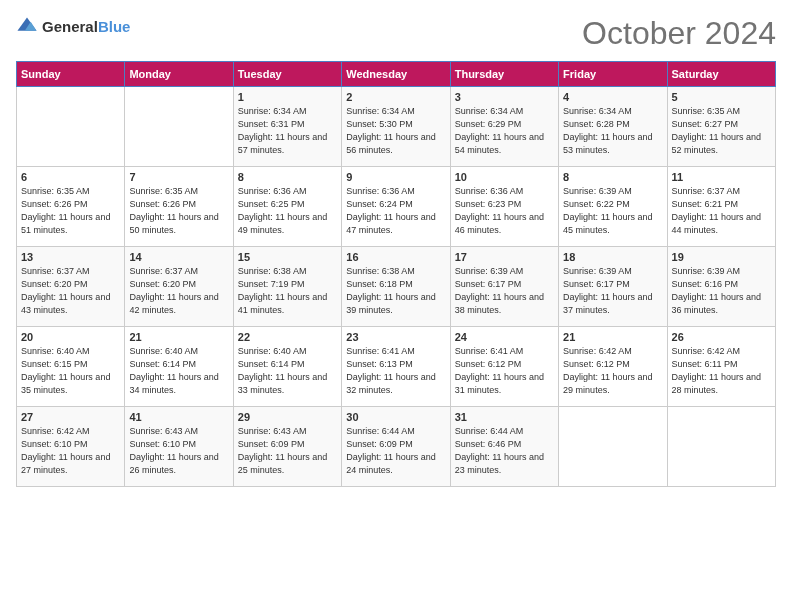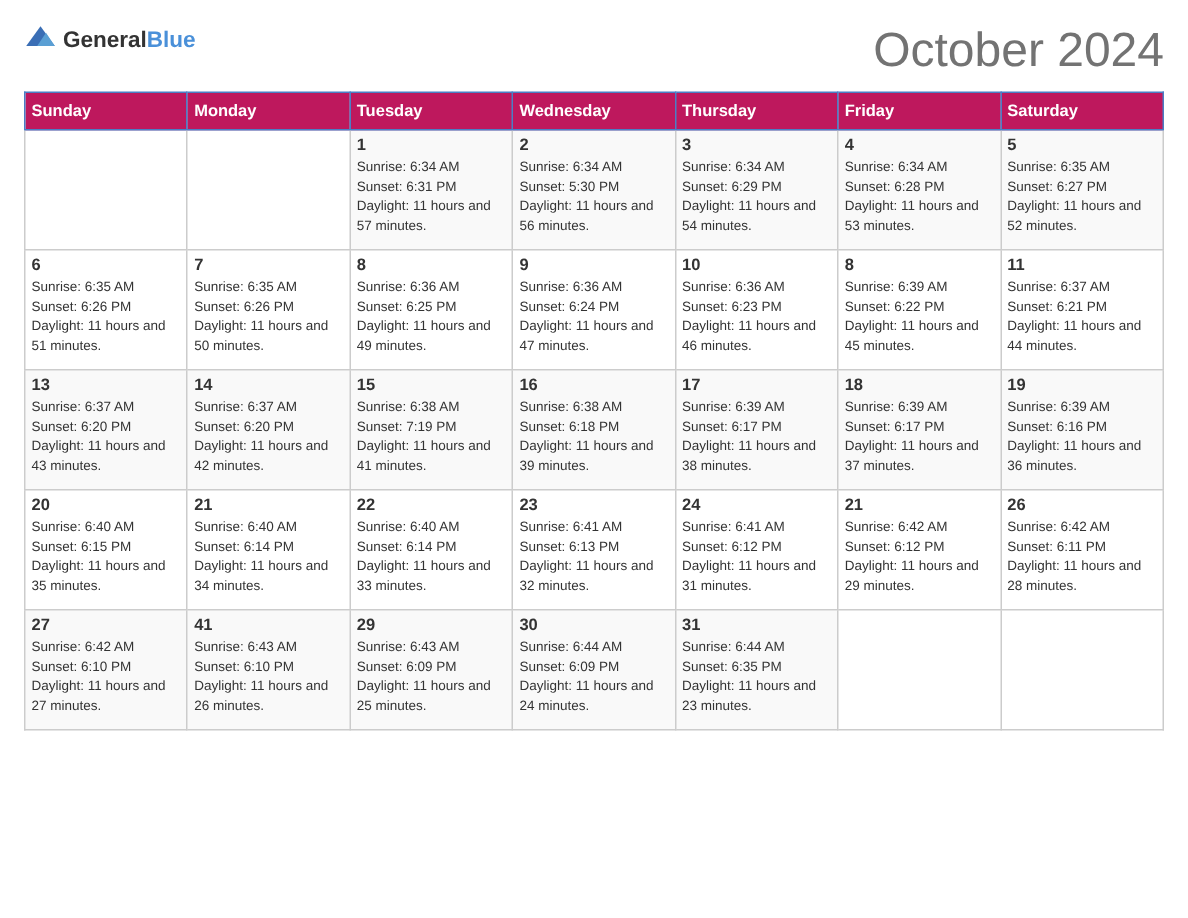--- a/index.html
+++ b/index.html
@@ -311,20 +311,20 @@
         </td>
         <td>
           <span class="day-num">30</span>
           <div class="day-info">Sunrise: 6:44 AM
 Sunset: 6:09 PM
 Daylight: 11 hours and 24 minutes.</div>
         </td>
         <td>
           <span class="day-num">31</span>
           <div class="day-info">Sunrise: 6:44 AM
-Sunset: 6:35 PM
+Sunset: 6:46 PM
 Daylight: 11 hours and 23 minutes.</div>
         </td>
         <td class="empty-cell"></td>
         <td class="empty-cell"></td>
       </tr>
     </tbody>
 </table>
 
 </body></html>

